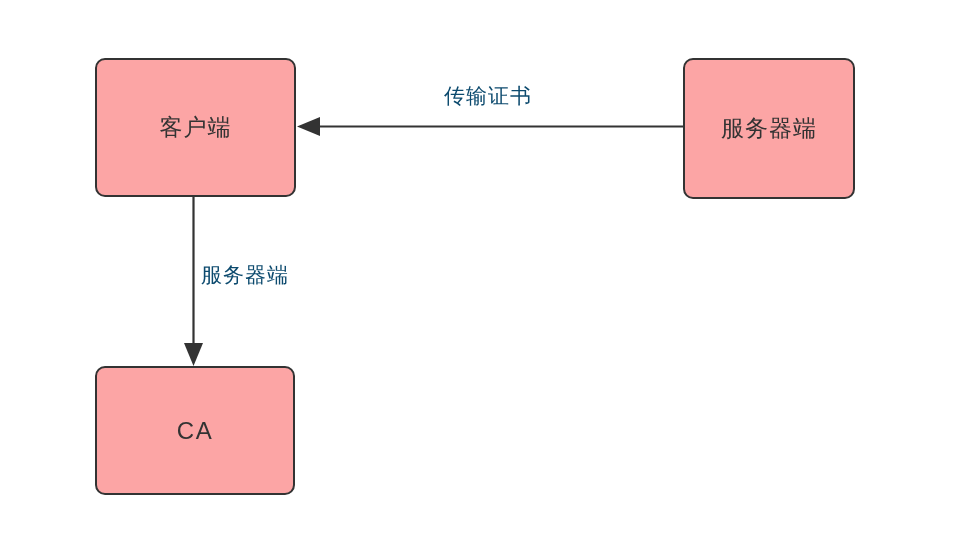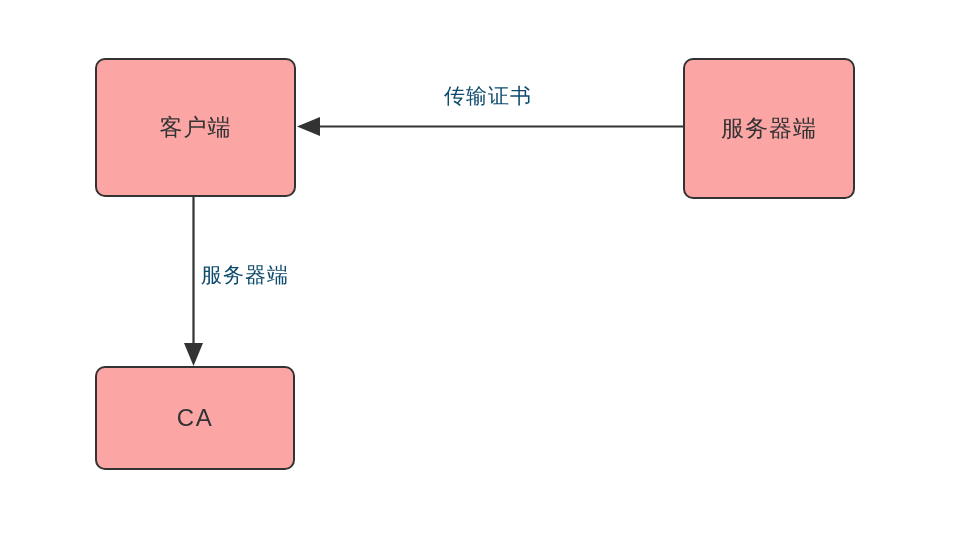--- a/index.html
+++ b/index.html
@@ -41,21 +41,21 @@
     letter-spacing: 1px;
     white-space: nowrap;
     user-select: none;
   }
   .node-label.latin {
     font-size: 24px;
     letter-spacing: 1.5px;
   }
   #node-client { left: 95px;  top: 58px;  width: 201px; height: 139px; }
   #node-server { left: 683px; top: 58px;  width: 172px; height: 141px; }
-  #node-ca     { left: 95px;  top: 366px; width: 200px; height: 104px; }
+  #node-ca     { left: 95px;  top: 366px; width: 200px; height: 129px; }
 
   .edge-label {
     position: absolute;
     color: #0c4a6e;
     font-size: 21px;
     line-height: 1;
     letter-spacing: 1px;
     white-space: nowrap;
     user-select: none;
     font-family: Liberation Mono, monospace;

